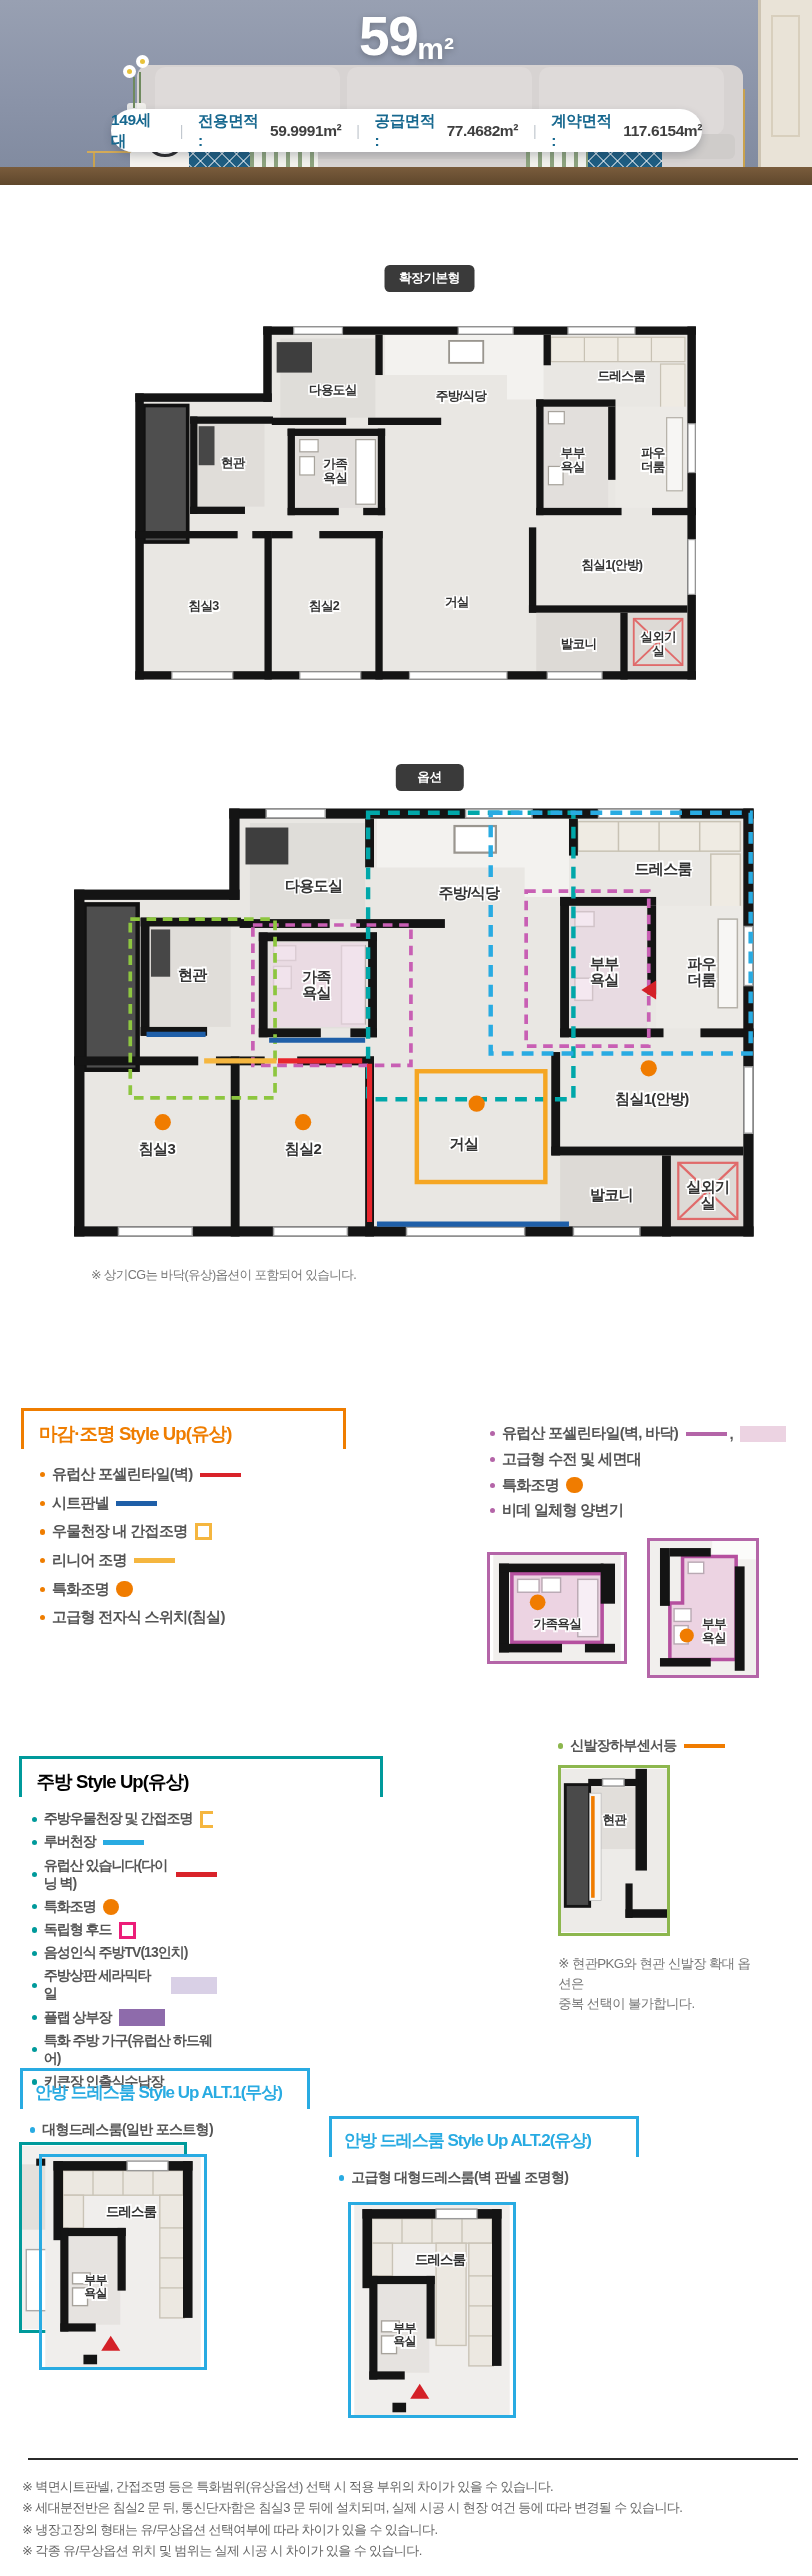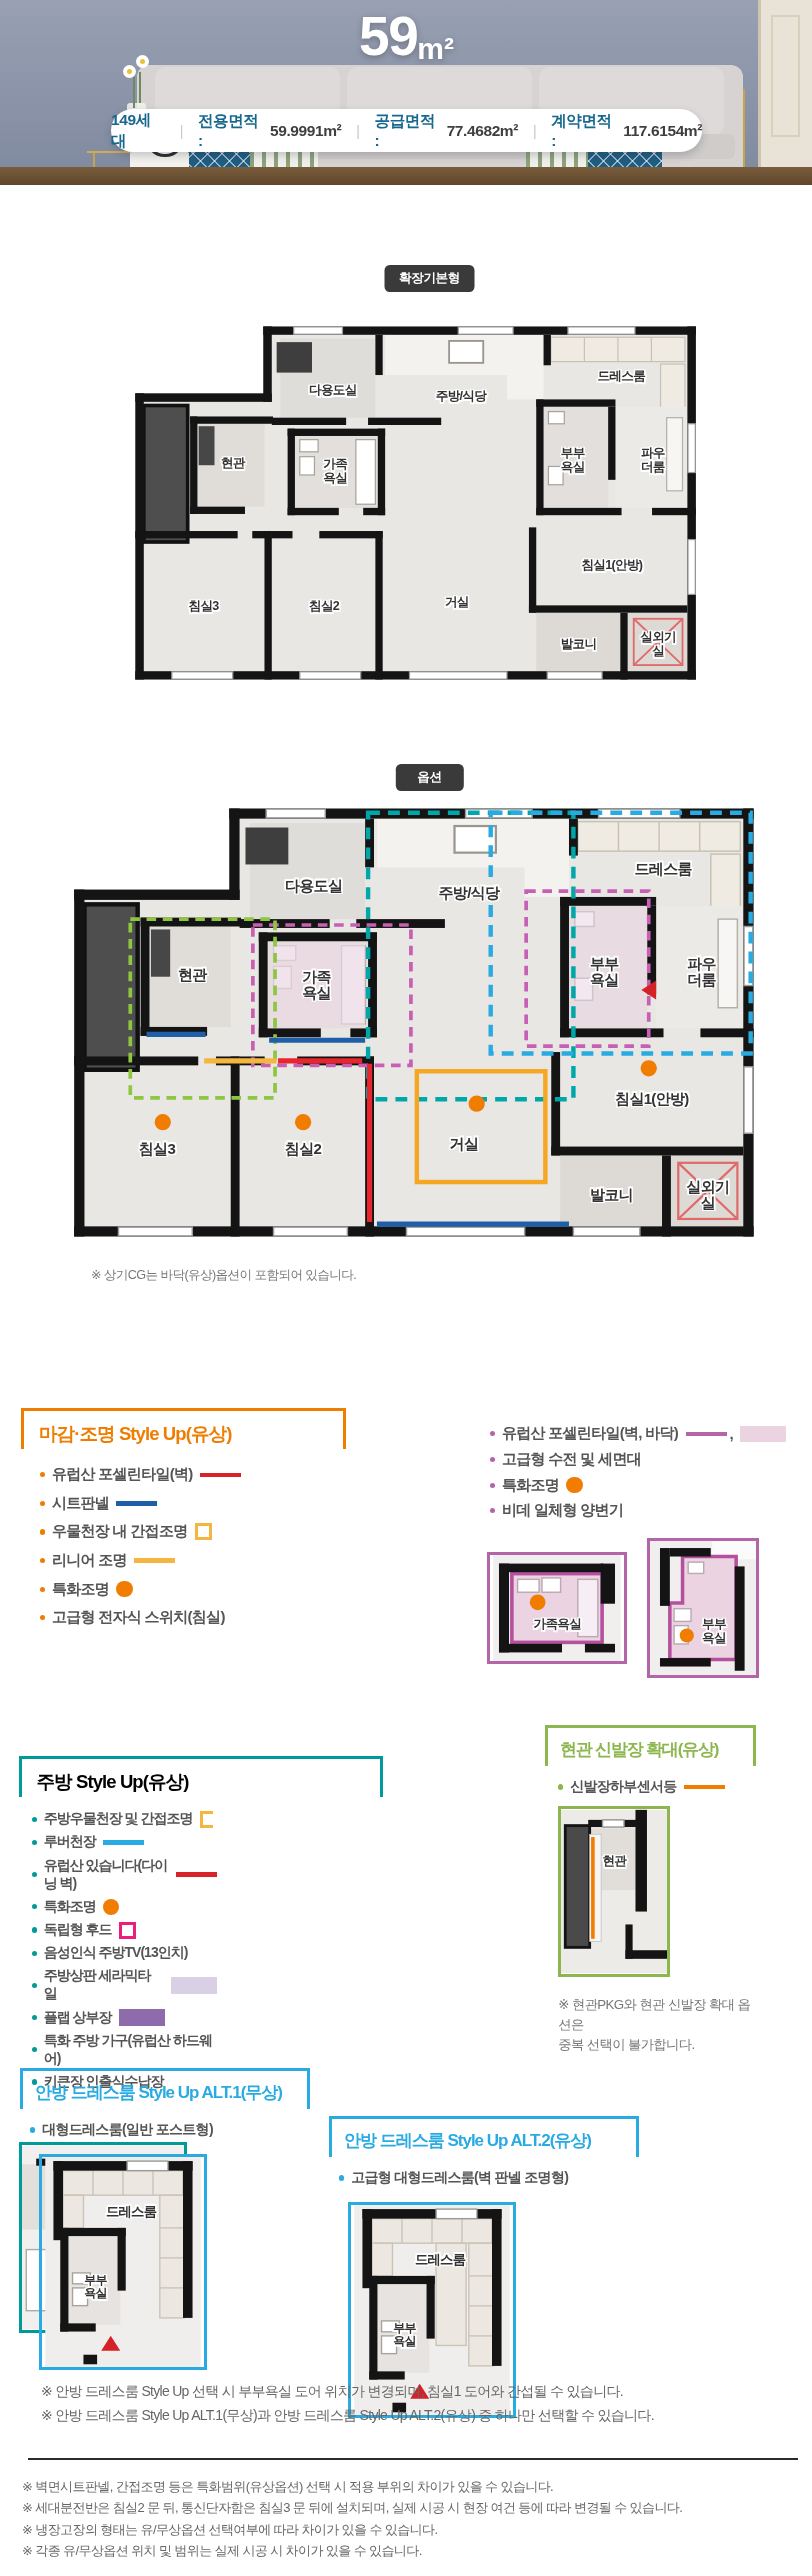--- a/index.html
+++ b/index.html
@@ -516,21 +516,20 @@
         <rect x="112" y="158" width="92" height="84" fill="none" stroke="#f5a623" stroke-width="5"></rect>
         <rect x="120" y="166" width="76" height="68" fill="none" stroke="#29abe2" stroke-width="5"></rect>
         <circle cx="158" cy="200" r="9" fill="#f07c00"></circle>
         <line x1="208" y1="156" x2="208" y2="244" stroke="#e8262d" stroke-width="5"></line>
       </svg>
       <div class="plan-label" style="left:56%;top:46%;font-size:13.3px;">주방/식당</div>
     </div>
   </section>
 
   <section class="sec-entrance">
-    <div class="tbox">현관 신발장 확대(유상)</div>
     <div class="items">
       <div class="it">
           <span class="bullet"></span>
           <span>신발장하부센서등</span>
           <span class="lg lg-line" style="background:#f07c00"></span>
         </div>
     </div>
     <div class="mini mini-green" style="width:112px;height:171px;margin:10.3px 0 0 13.3px;">
       <svg viewBox="0 0 148 228">
         <rect width="148" height="228" fill="#edebe8"></rect>
@@ -634,24 +633,20 @@
         </g>
         <rect x="120" y="6" width="60" height="14" fill="#fff" stroke="#999" stroke-width="2"></rect>
         <polygon points="96,262 82,284 110,284" fill="#d42027"></polygon>
       </svg>
       <div class="plan-label" style="left:55%;top:26%;font-size:13.3px;">드레스룸</div>
       <div class="plan-label" style="left:33%;top:62%;font-size:12px;">부부
 욕실</div>
     </div>
   </section>
 
-  <div class="alt-notes">
-    <div>※ 안방 드레스룸 Style Up 선택 시 부부욕실 도어 위치가 변경되며, 침실1 도어와 간섭될 수 있습니다.</div>
-    <div>※ 안방 드레스룸 Style Up ALT.1(무상)과 안방 드레스룸 Style Up ALT.2(유상) 중 하나만 선택할 수 있습니다.</div>
-  </div>
 
   <div class="divider"></div>
 
   <div class="bottom-notes">
     <div>※ 벽면시트판넬, 간접조명 등은 특화범위(유상옵션) 선택 시 적용 부위의 차이가 있을 수 있습니다.</div>
     <div>※ 세대분전반은 침실2 문 뒤, 통신단자함은 침실3 문 뒤에 설치되며, 실제 시공 시 현장 여건 등에 따라 변경될 수 있습니다.</div>
     <div>※ 냉장고장의 형태는 유/무상옵션 선택여부에 따라 차이가 있을 수 있습니다.</div>
     <div>※ 각종 유/무상옵션 위치 및 범위는 실제 시공 시 차이가 있을 수 있습니다.</div>
   </div>
 

